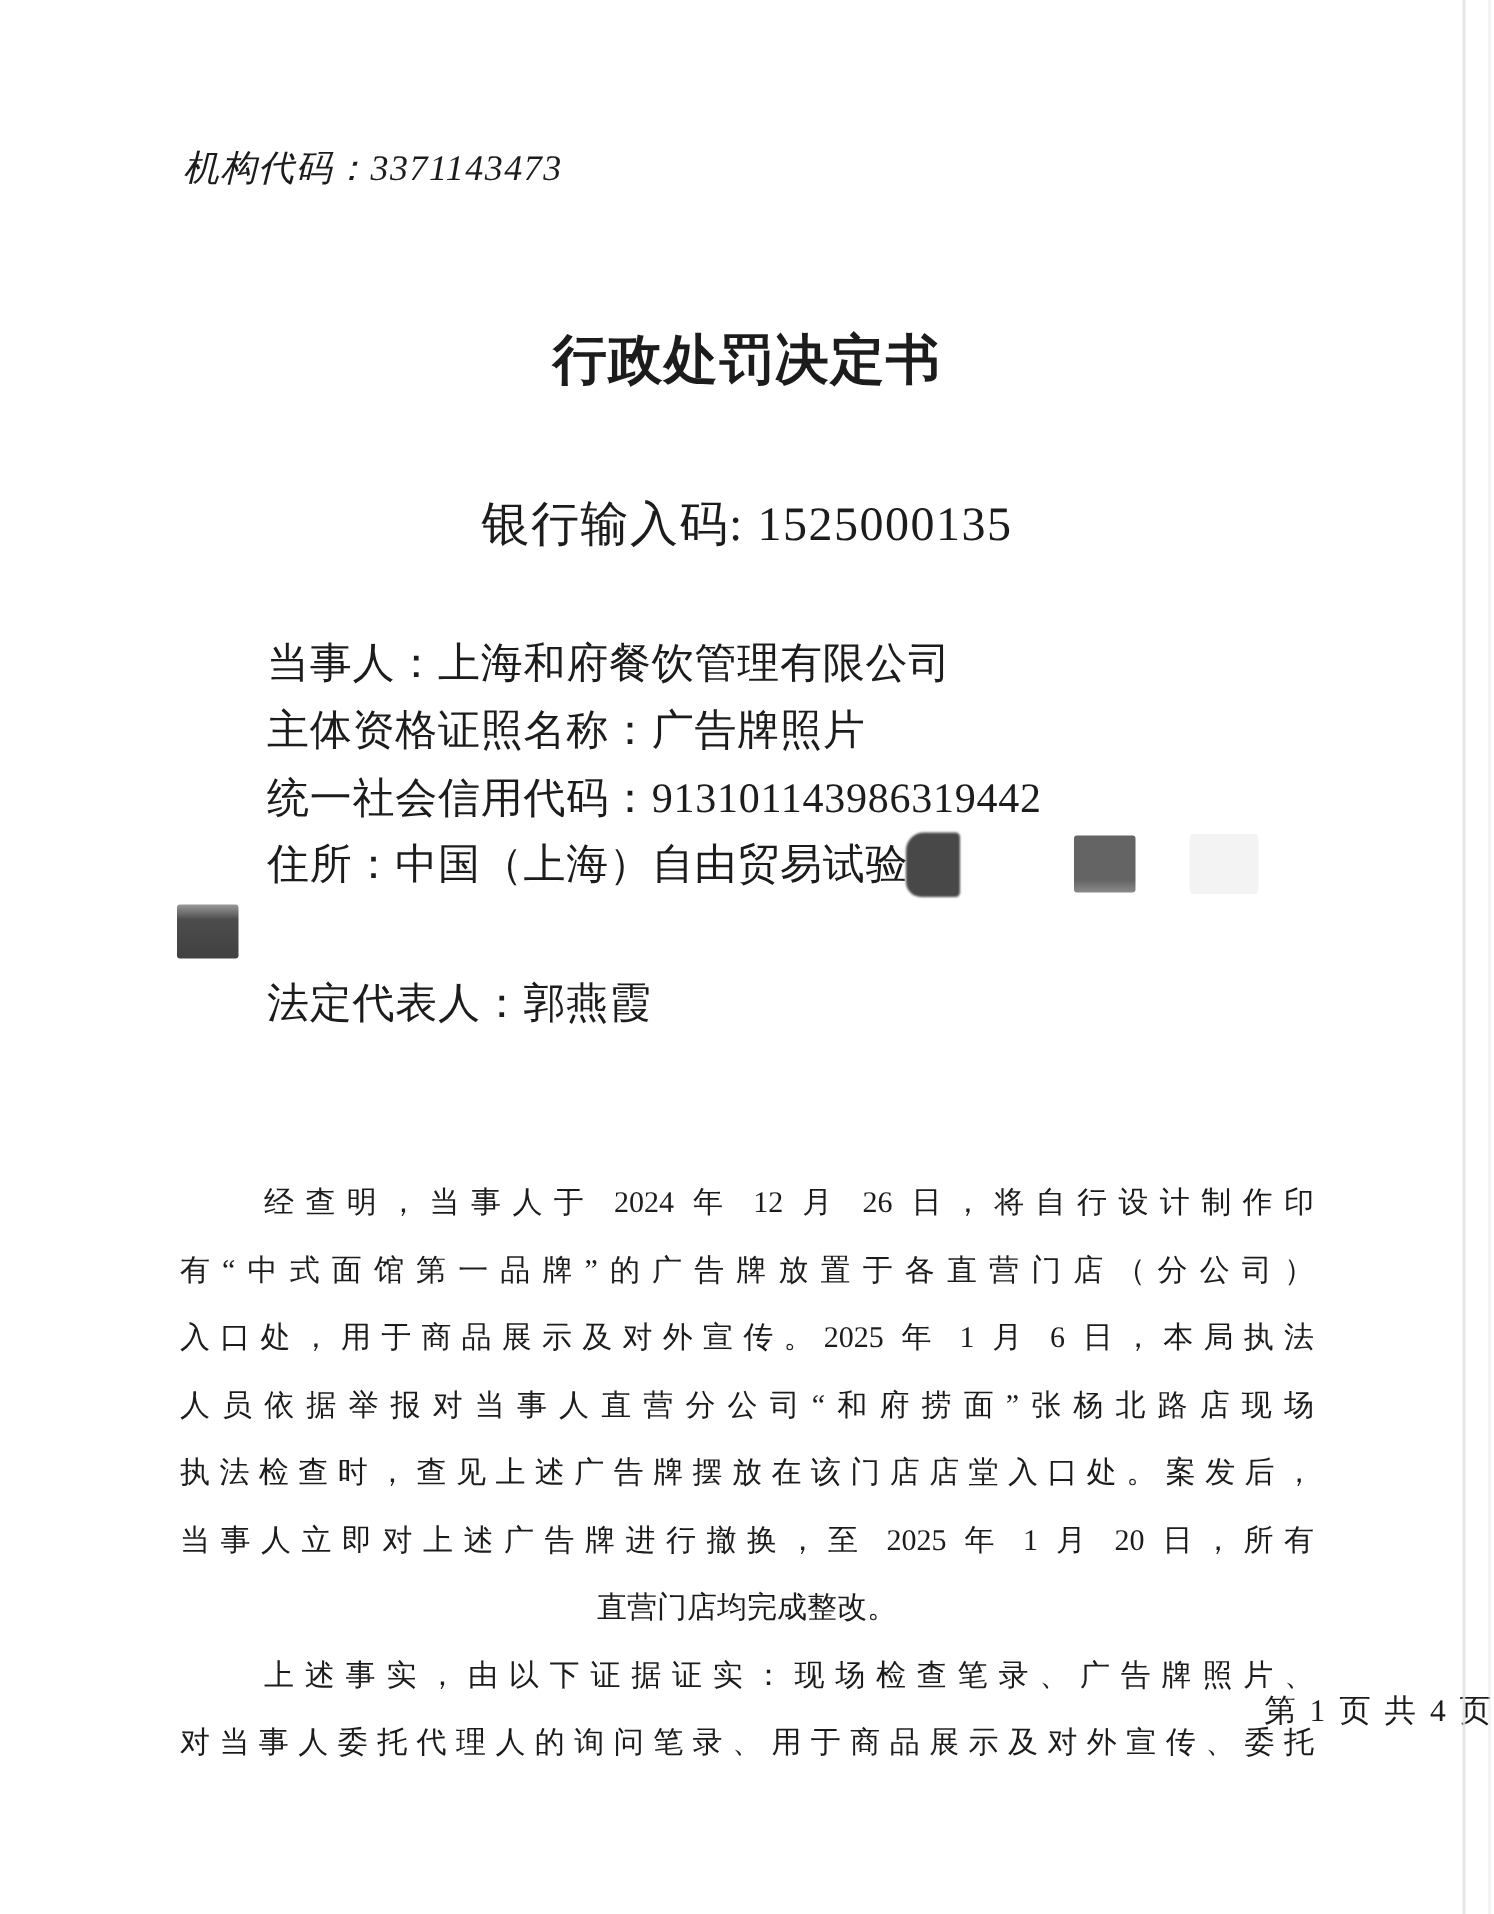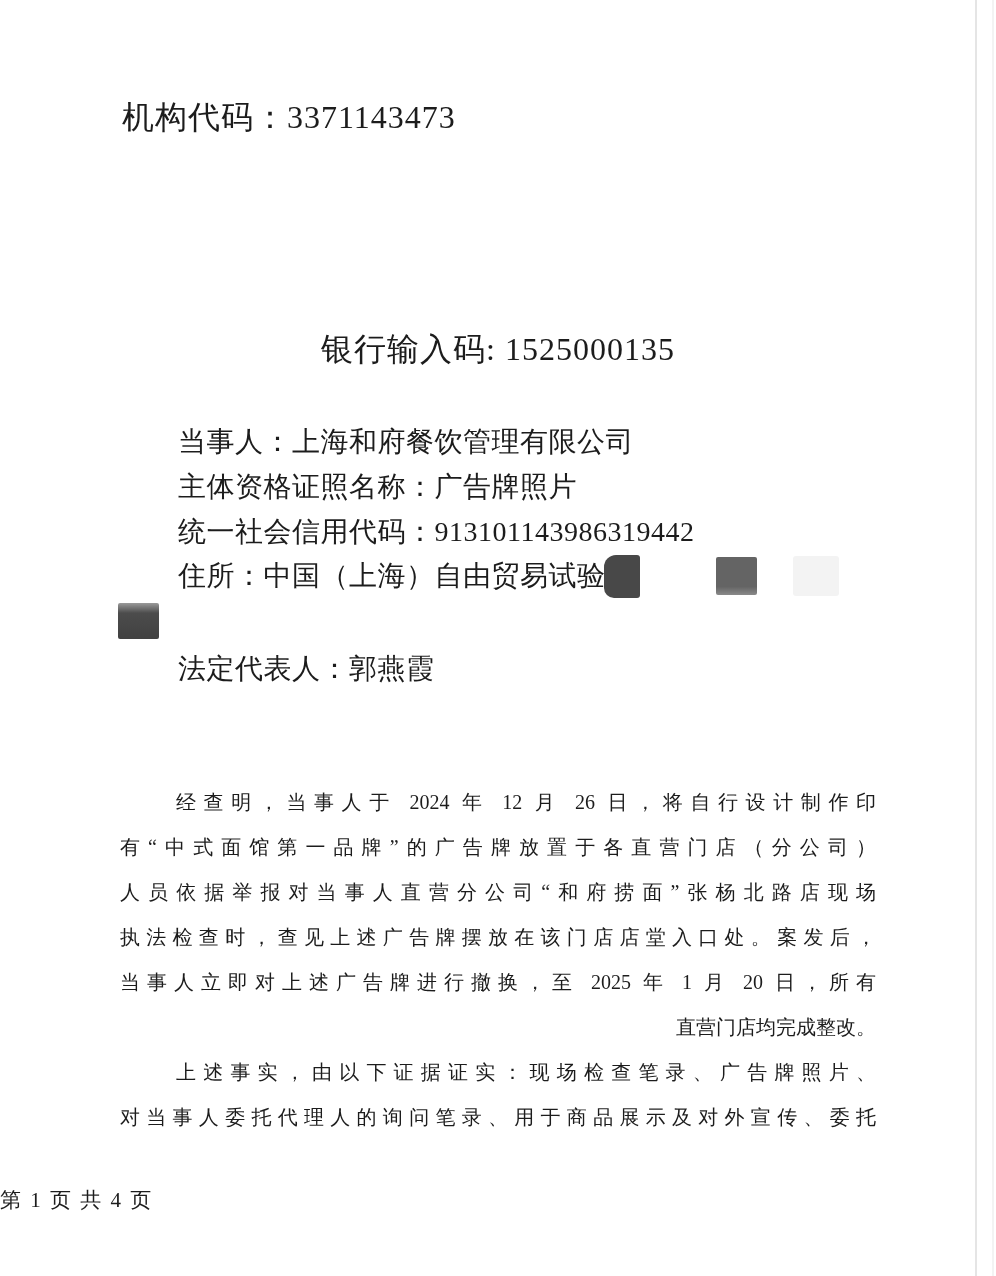--- a/index.html
+++ b/index.html
@@ -17,21 +17,21 @@
   .page{
     position:relative;
     width:996px;height:1276px;
     background:var(--page-bg);
     color:var(--text);
     font-family:"Liberation Serif","DejaVu Serif",serif;
     overflow:hidden;
   }
   .org-code{
     position:absolute;left:122px;top:96px;
-    font-size:32px;letter-spacing:1px;white-space:nowrap;
+    font-size:24px;letter-spacing:1px;white-space:nowrap;font-style:italic;
   }
   .doc-title{
     position:absolute;left:0;width:100%;
     text-align:center;font-weight:bold;font-size:36px;
     letter-spacing:1px;white-space:nowrap;
   }
   .doc-title.line1{top:162px;}
   .doc-title.line2{top:216px;}
   .doc-no{
     position:absolute;left:0;top:274px;width:100%;
@@ -81,56 +81,58 @@
   }
   .body-block{
     position:absolute;left:120px;top:740px;width:756px;
     font-size:20px;line-height:45px;letter-spacing:0;margin-top:40px;
   }
   .body-line{
     height:45px;white-space:nowrap;
     text-align:justify;text-align-last:justify;
   }
   .body-line.indent{text-indent:56px;}
-  .body-line.noj{text-align:right;text-align-last:auto;}
+  .body-line.noj{text-align:center;text-align-last:auto;}
   .page-footer{
-    position:absolute;left:0;top:1186px;width:100%;
-    text-align:left;font-size:21px;letter-spacing:2px;
+    position:absolute;left:0;top:1126px;width:100%;
+    text-align:right;font-size:21px;letter-spacing:2px;
   }
   .scan-edge-line{
     position:absolute;top:0;bottom:0;left:975px;width:2px;
     background:var(--scan-line);opacity:0.85;
   }
   .scan-edge-line.r2pos{left:992px;opacity:0.4;}
 </style>
 </head>
 <body>
 
 <div class="page">
 
   <div class="org-code">机构代码：3371143473</div>
 
+  <div class="doc-title line2">行政处罚决定书</div>
 
 
   <div class="bank-code">银行输入码: 1525000135</div>
 
   <div class="party-line l1">当事人：上海和府餐饮管理有限公司</div>
   <div class="party-line l2">主体资格证照名称：广告牌照片</div>
   <div class="party-line l3">统一社会信用代码：913101143986319442</div>
   <div class="party-line l4">住所：中国（上海）自由贸易试验区</div>
   <div class="party-line l5">法定代表人：郭燕霞</div>
 
   <div class="redaction r1"></div>
   <div class="redaction r2"></div>
   <div class="redaction r3"></div>
   <div class="redaction r4"></div>
 
   <div class="body-block">
     <div class="body-line indent">经查明，当事人于 2024 年 12 月 26 日，将自行设计制作印</div>
     <div class="body-line">有“中式面馆第一品牌”的广告牌放置于各直营门店（分公司）</div>
+    <div class="body-line">入口处，用于商品展示及对外宣传。2025 年 1 月 6 日，本局执法</div>
     <div class="body-line">人员依据举报对当事人直营分公司“和府捞面”张杨北路店现场</div>
     <div class="body-line">执法检查时，查见上述广告牌摆放在该门店店堂入口处。案发后，</div>
     <div class="body-line">当事人立即对上述广告牌进行撤换，至 2025 年 1 月 20 日，所有</div>
     <div class="body-line noj">直营门店均完成整改。</div>
     <div class="body-line indent">上述事实，由以下证据证实：现场检查笔录、广告牌照片、</div>
     <div class="body-line">对当事人委托代理人的询问笔录、用于商品展示及对外宣传、委托</div>
   </div>
 
   <div class="page-footer">第 1 页 共 4 页</div>
 

